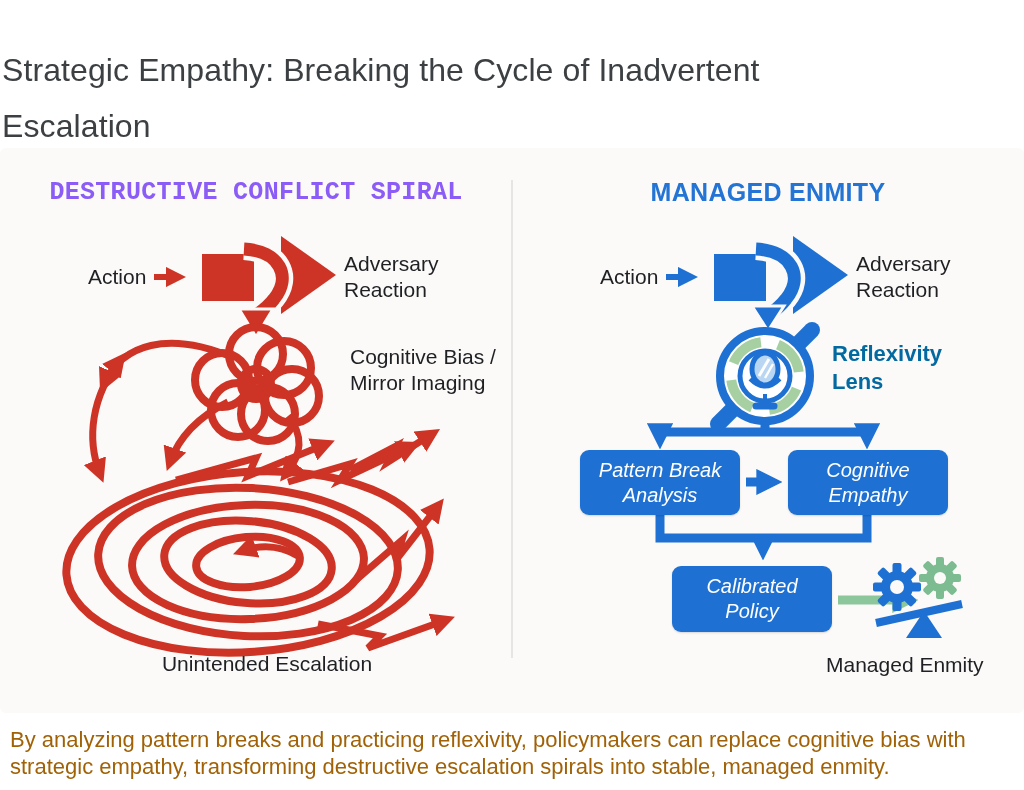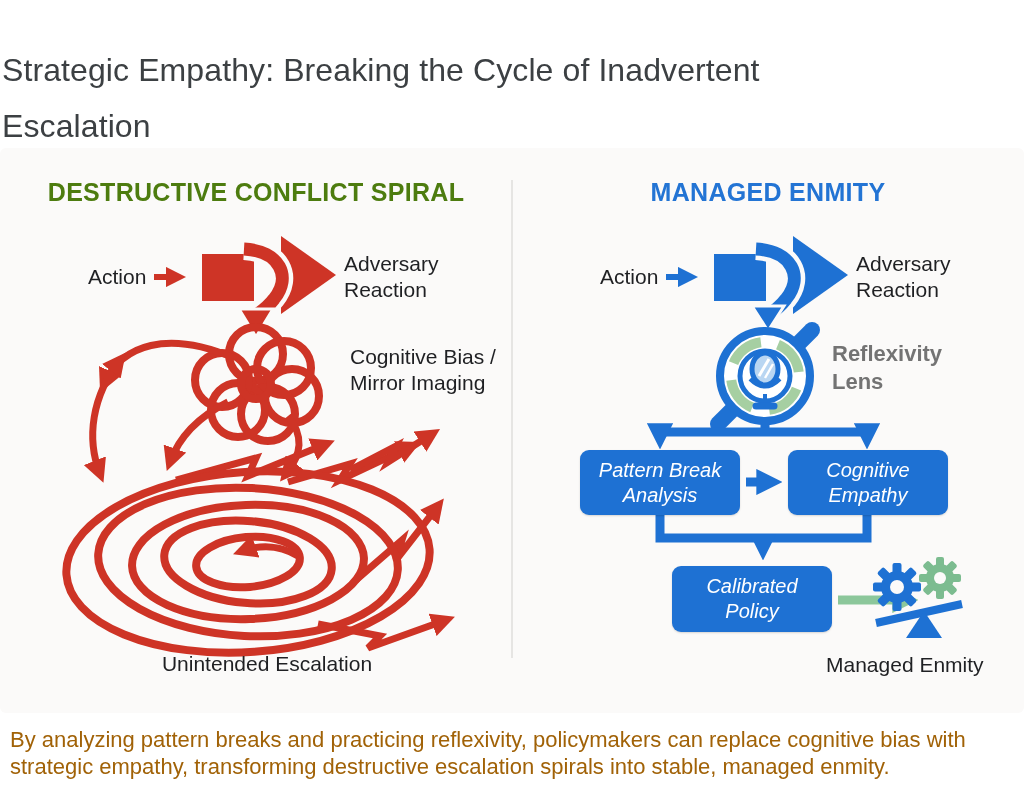--- a/index.html
+++ b/index.html
@@ -22,31 +22,31 @@
     position: absolute; left: 511px; top: 32px; width: 2px; height: 478px;
     background: #e6e5e3;
   }
   .panel { position: absolute; top: 0; width: 512px; height: 565px; }
   .panel-left { left: 0; }
   .panel-right { left: 512px; }
   .panel-title {
     position: absolute; top: 30px; left: 0; width: 512px; text-align: center;
     font-size: 25px; font-weight: 700; letter-spacing: 0.3px;
   }
-  .panel-title.red { color: #4d7c0f; }
+  .panel-title.red { color: #8b5cf6; font-family: Liberation Mono, monospace; }
   .panel-title.blue { color: #2374d4; }
 
   .art { position: absolute; left: 0; top: 0; width: 512px; height: 565px; }
 
   .lbl {
     position: absolute; font-size: 21px; line-height: 26px; color: #1f2023;
     white-space: pre-line;
   }
   .lbl.center { text-align: center; }
-  .lbl.blue-bold { color: #737373; font-weight: 700; font-size: 22px; line-height: 28px; }
+  .lbl.blue-bold { color: #0369a1; font-weight: 700; font-size: 22px; line-height: 28px; }
 
   .flowbox {
     position: absolute; background: #1e71d3; border-radius: 9px;
     color: #ffffff; font-size: 20px; line-height: 25px; text-align: center;
     display: flex; align-items: center; justify-content: center;
     white-space: pre-line; box-shadow: 0 1px 2px rgba(0,0,0,0.15); font-style: italic;
   }
 
   .caption {
     position: absolute; left: 10px; top: 726px; width: 1004px;

